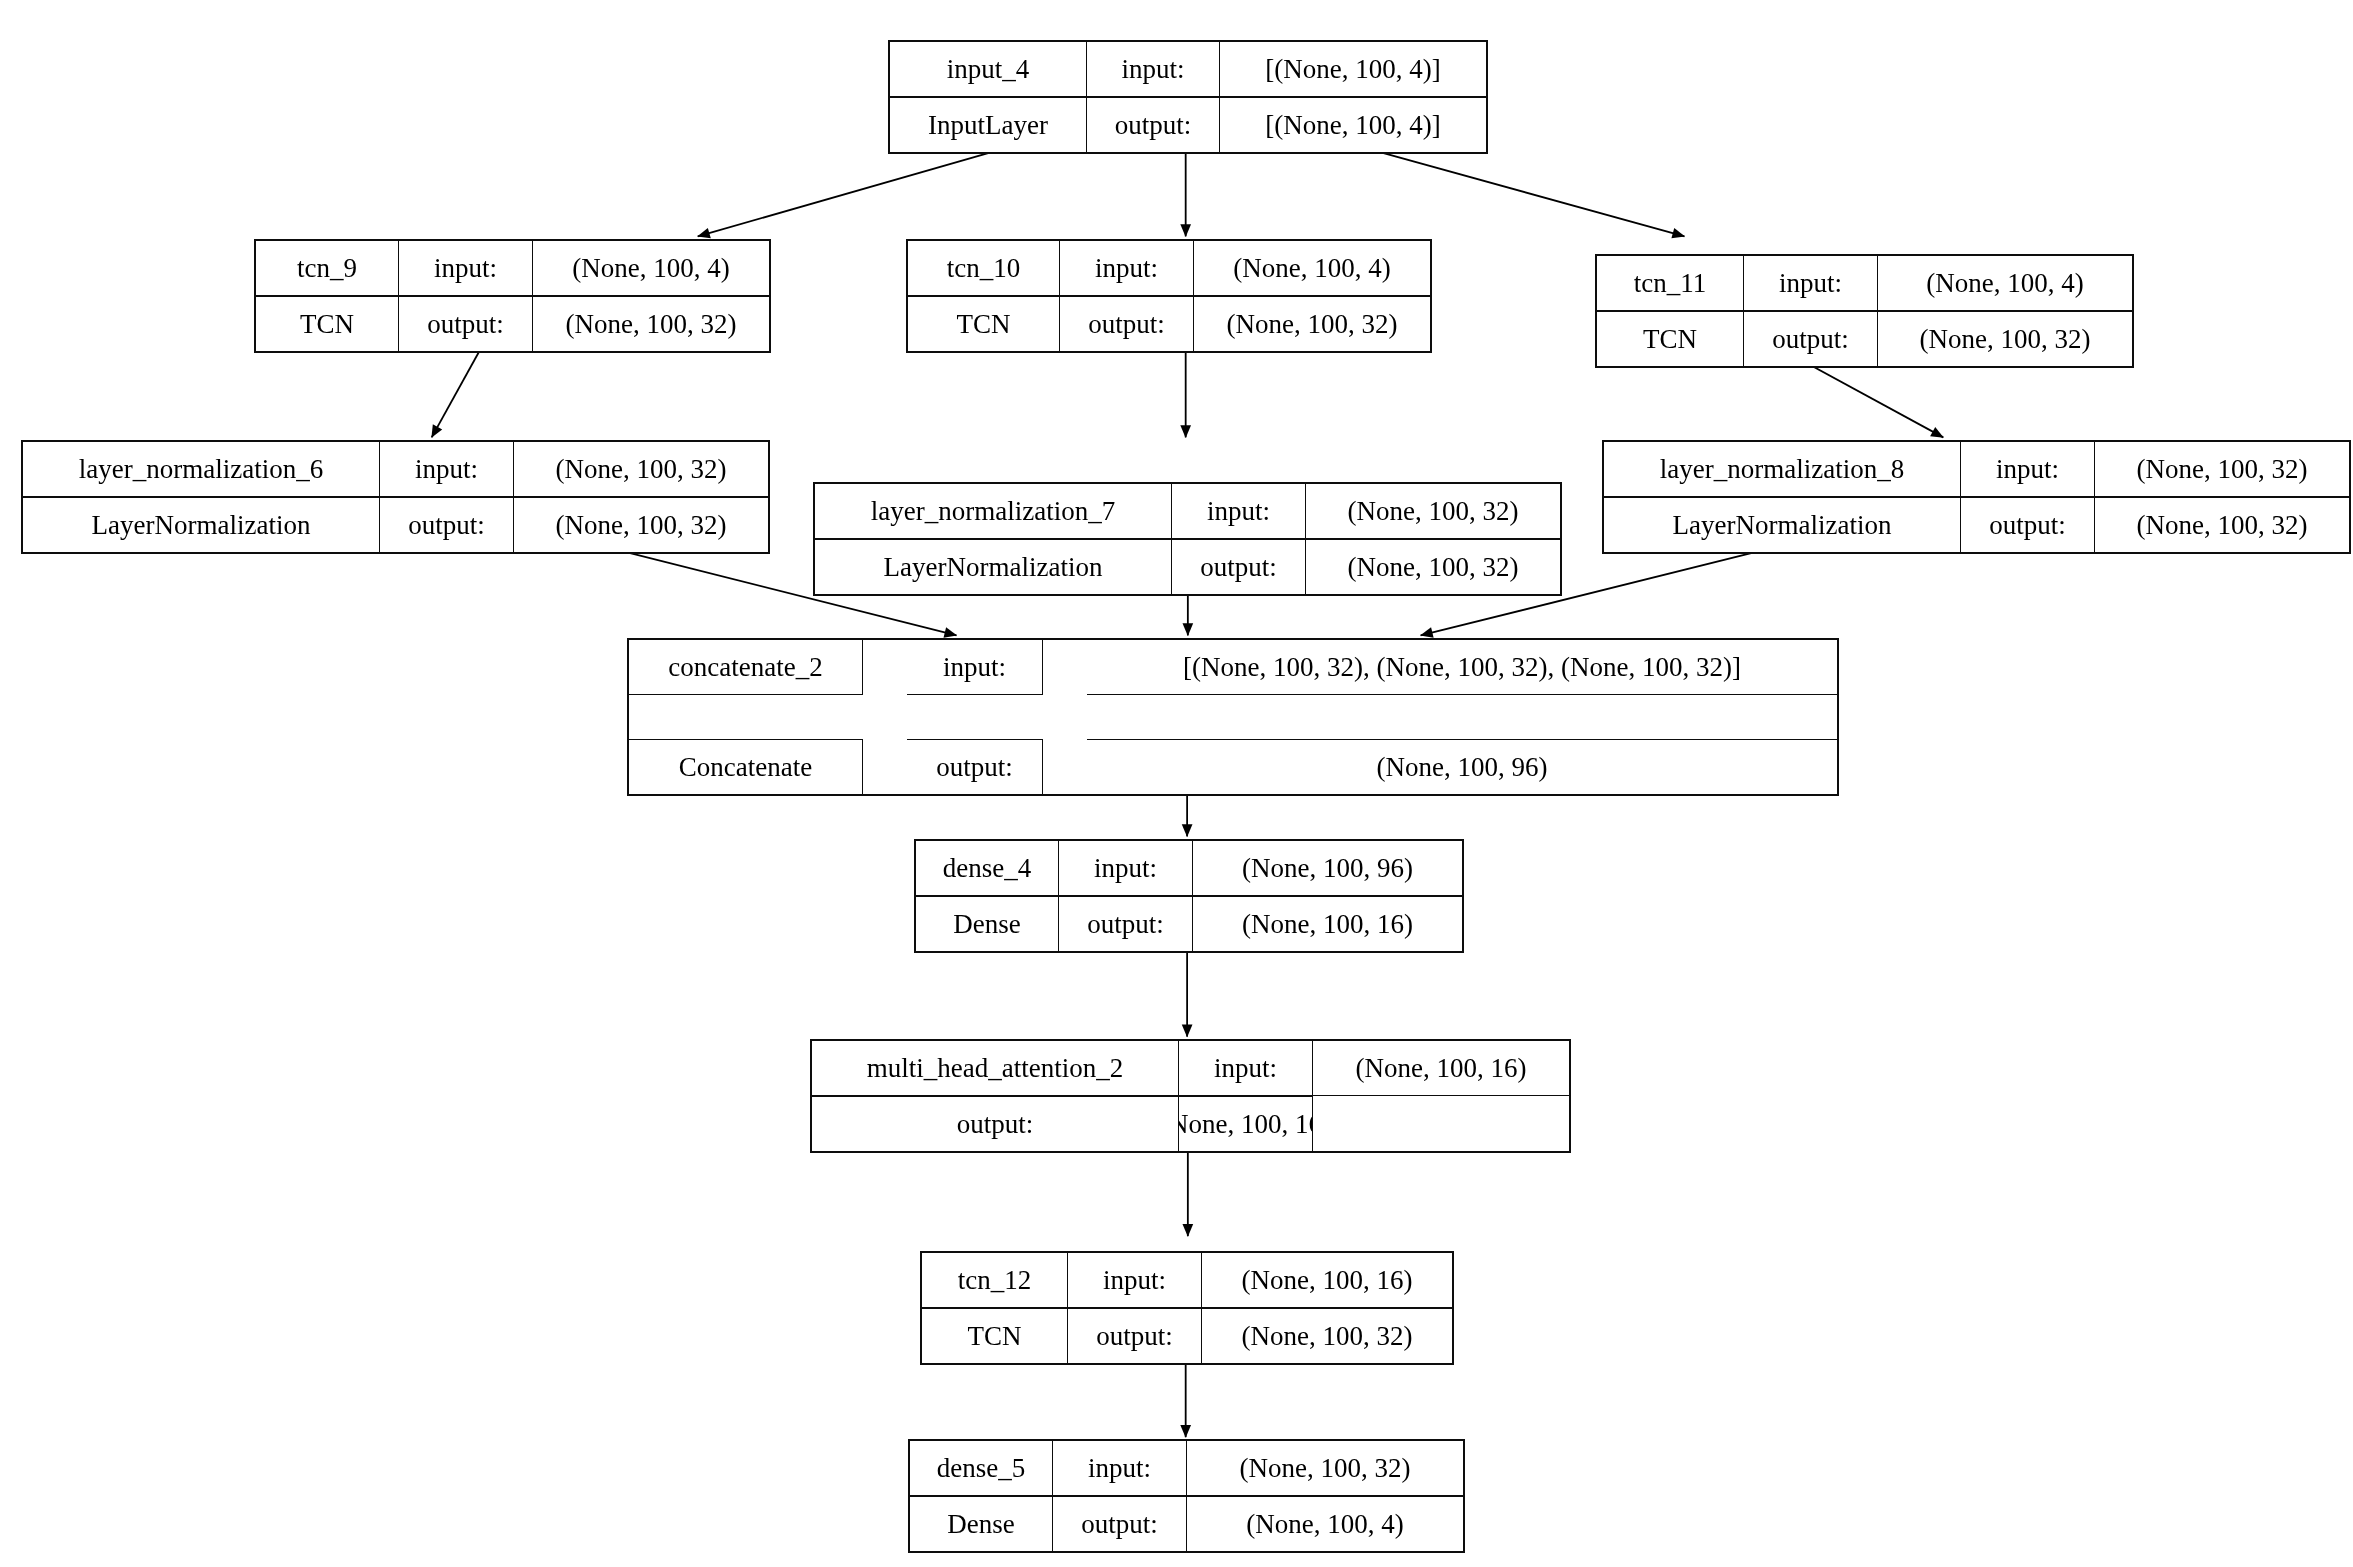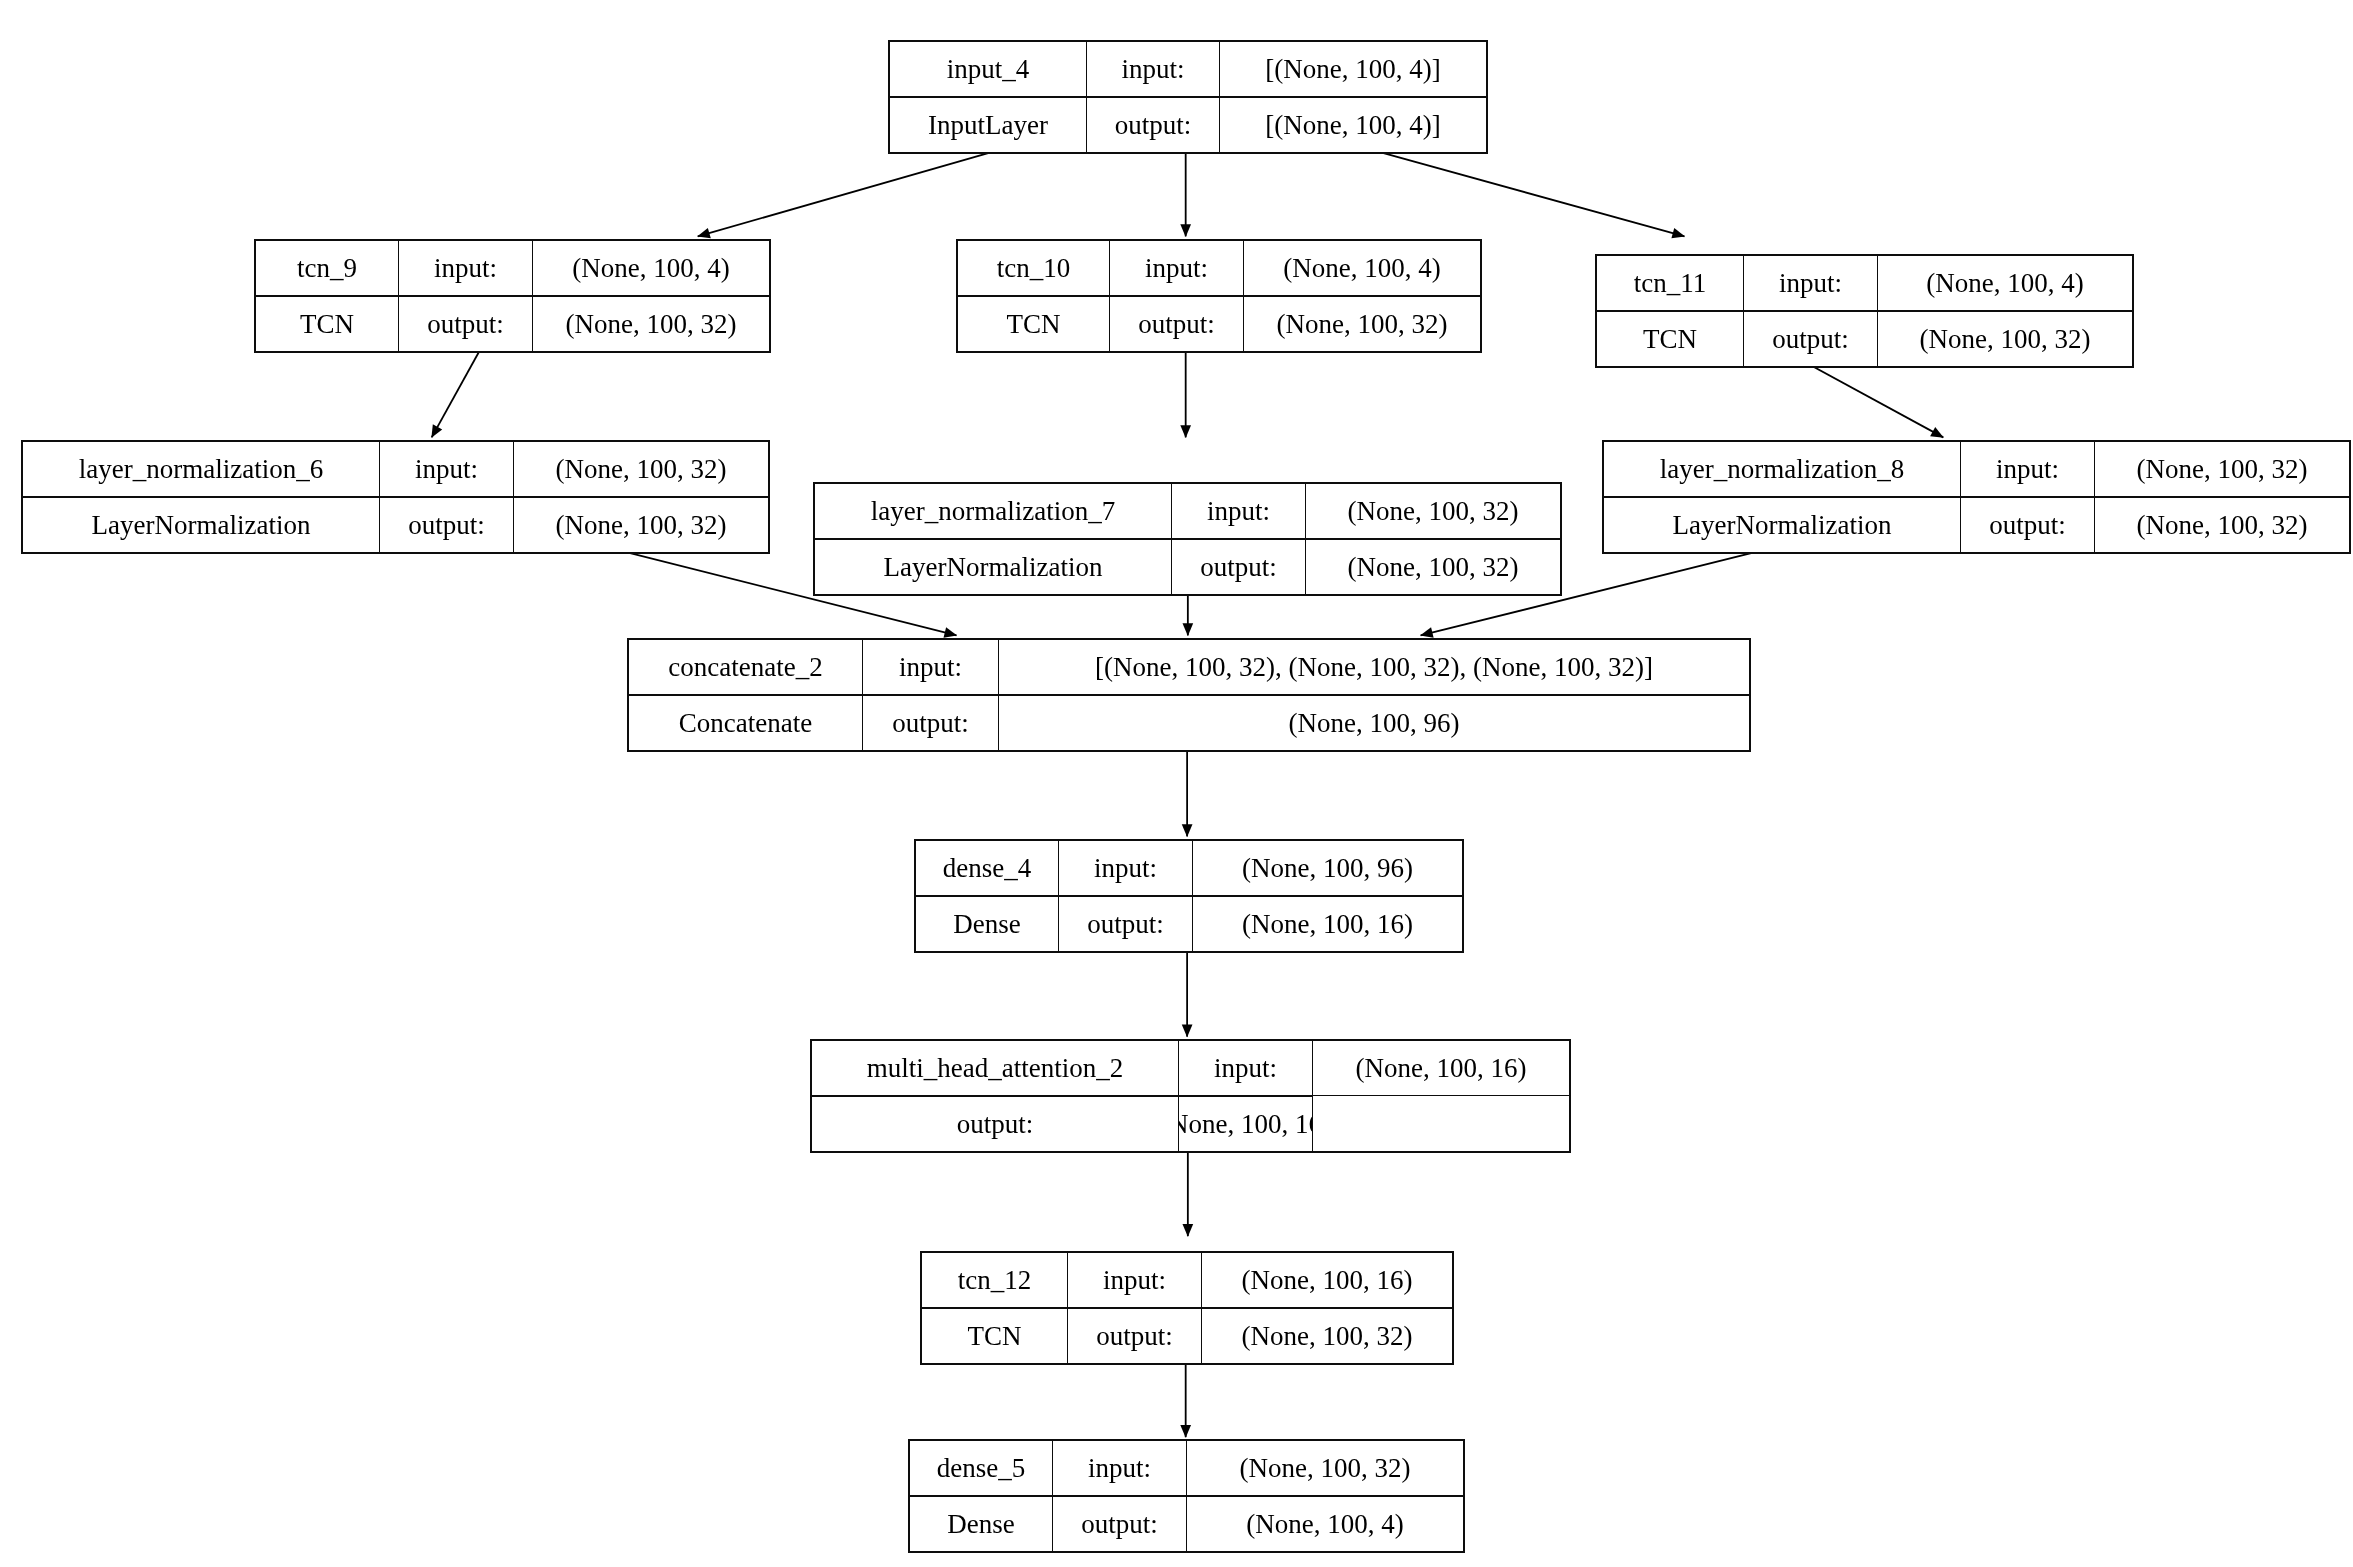--- a/index.html
+++ b/index.html
@@ -90,21 +90,21 @@
 
   <div class="node" style="left:254px;top:239px;grid-template-columns:143px 134px 236px;">
     <div class="cell">tcn_9</div>
     <div class="cell">input:</div>
     <div class="cell">(None, 100, 4)</div>
     <div class="cell">TCN</div>
     <div class="cell">output:</div>
     <div class="cell">(None, 100, 32)</div>
   </div>
 
-  <div class="node" style="left:956px;top:239px;grid-template-columns:152px 134px 236px;">
+  <div class="node" style="left:906px;top:239px;grid-template-columns:152px 134px 236px;">
     <div class="cell">tcn_10</div>
     <div class="cell">input:</div>
     <div class="cell">(None, 100, 4)</div>
     <div class="cell">TCN</div>
     <div class="cell">output:</div>
     <div class="cell">(None, 100, 32)</div>
   </div>
 
   <div class="node" style="left:1595px;top:254px;grid-template-columns:147px 134px 254px;font-family:Liberation Serif, serif;">
     <div class="cell">tcn_11</div>
@@ -135,21 +135,21 @@
 
   <div class="node" style="left:1602px;top:440px;grid-template-columns:357px 134px 254px;">
     <div class="cell">layer_normalization_8</div>
     <div class="cell">input:</div>
     <div class="cell">(None, 100, 32)</div>
     <div class="cell">LayerNormalization</div>
     <div class="cell">output:</div>
     <div class="cell">(None, 100, 32)</div>
   </div>
 
-  <div class="node" style="left:627px;top:638px;grid-template-columns:234px 136px 750px;">
+  <div class="node" style="left:627px;top:638px;grid-template-columns:234px 136px 750px;gap:44px;">
     <div class="cell">concatenate_2</div>
     <div class="cell">input:</div>
     <div class="cell">[(None, 100, 32), (None, 100, 32), (None, 100, 32)]</div>
     <div class="cell">Concatenate</div>
     <div class="cell">output:</div>
     <div class="cell">(None, 100, 96)</div>
   </div>
 
   <div class="node" style="left:914px;top:839px;grid-template-columns:143px 134px 269px;">
     <div class="cell">dense_4</div>

